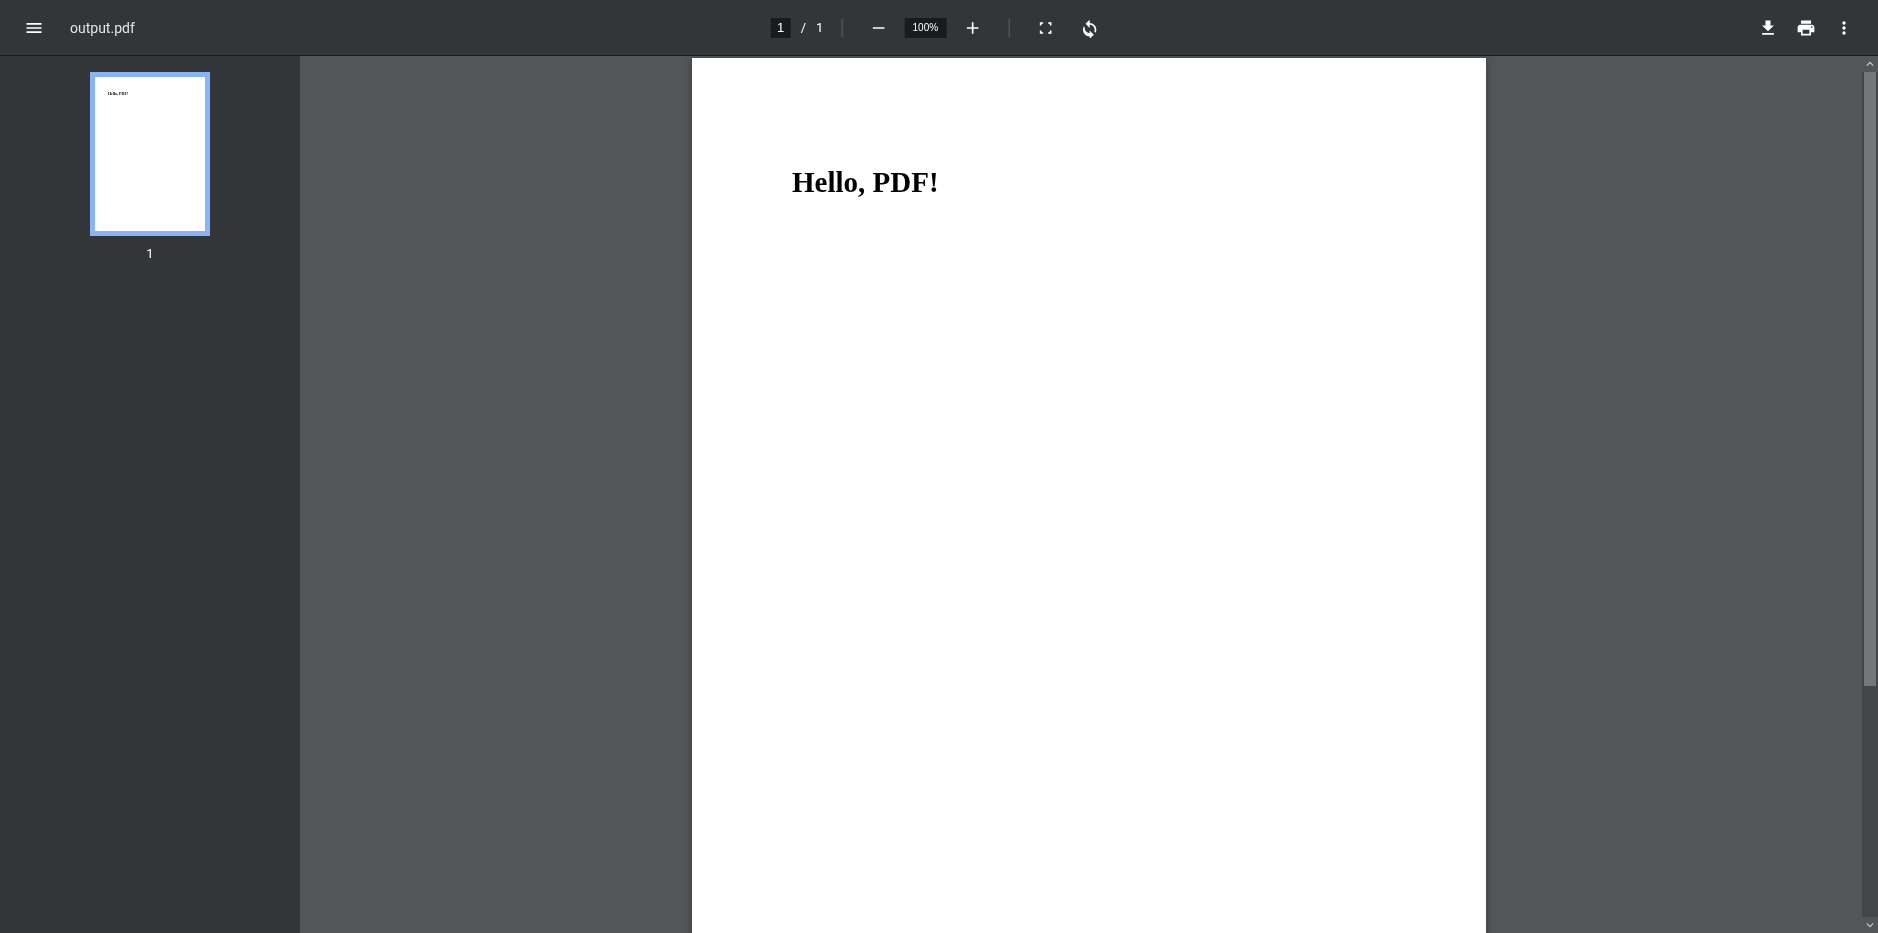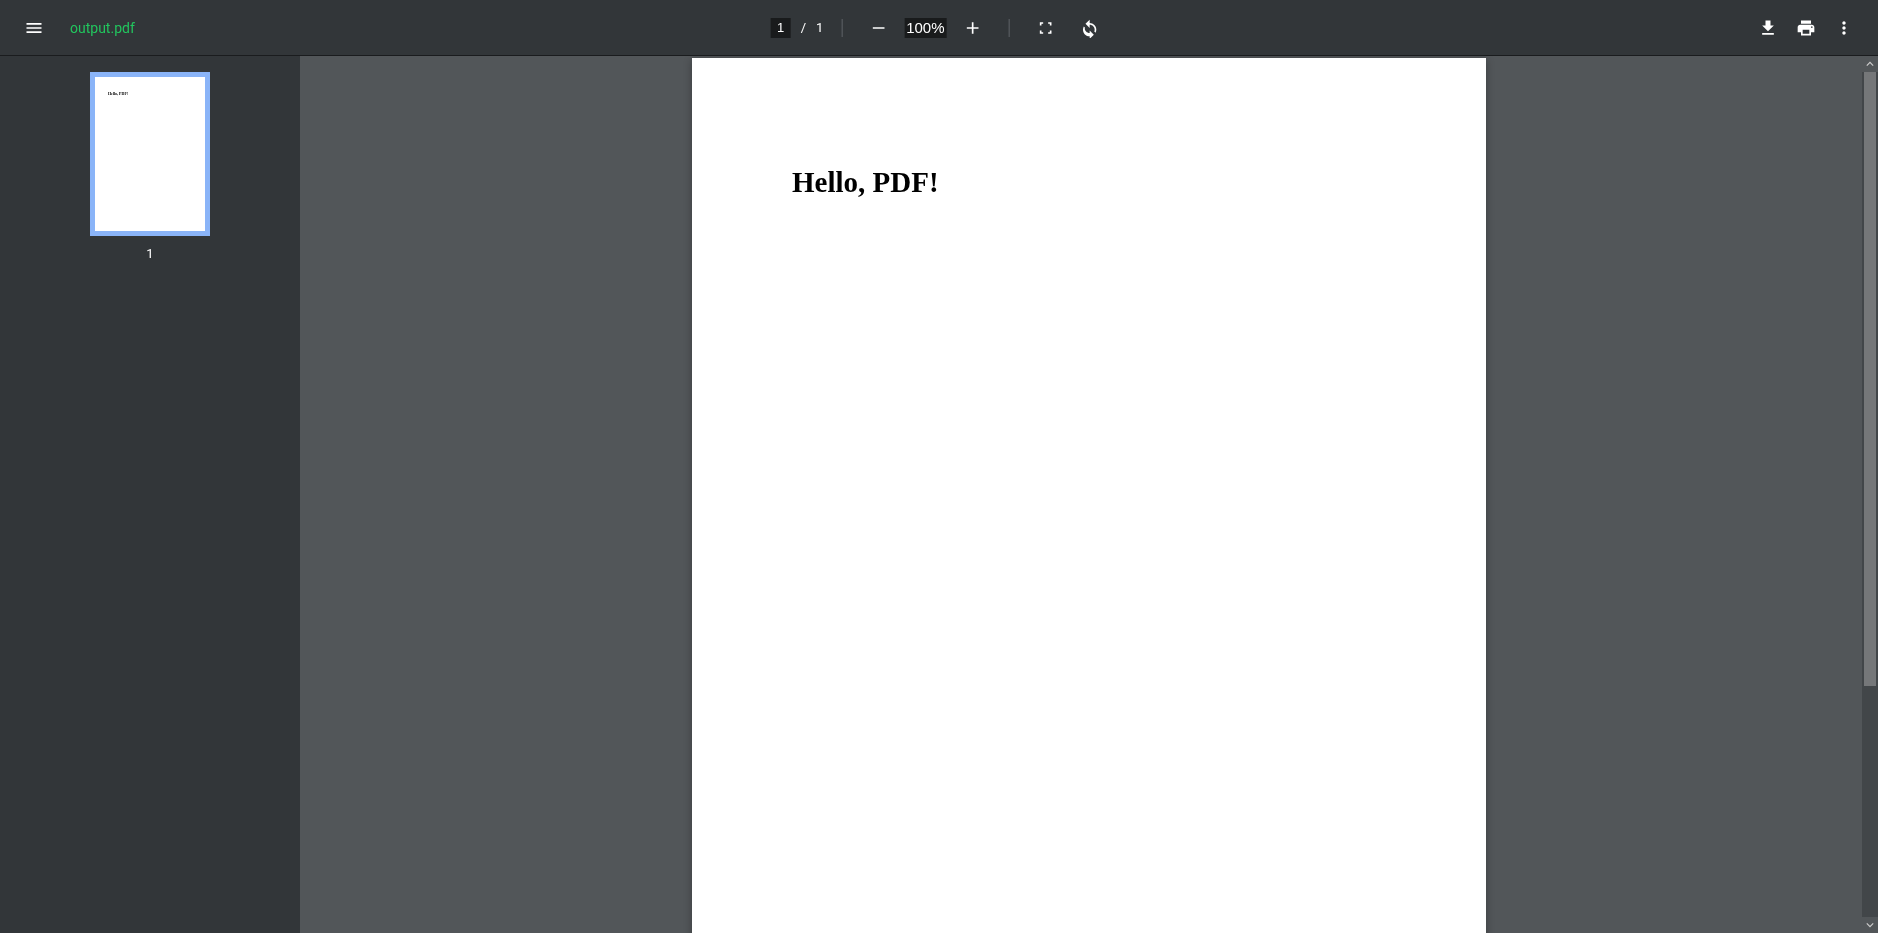--- a/index.html
+++ b/index.html
@@ -46,21 +46,21 @@
     }
     
     .icon-btn svg {
       width: 20px;
       height: 20px;
       fill: #fff;
     }
     
     .filename {
       font-size: 14px;
-      color: #22c55e;
+      color: #e5e5e5;
     }
     
     .toolbar-center {
       position: absolute;
       left: 50%;
       transform: translateX(-50%);
       display: flex;
       align-items: center;
       gap: 8px;
     }
@@ -89,21 +89,21 @@
       margin: 0 10px;
     }
     
     .zoom-level {
       background: #191b1c;
       border: none;
       color: #fff;
       width: 42px;
       height: 20px;
       text-align: center;
-      font-size: 15px;
+      font-size: 10px;
       outline: none;
     }
     
     .toolbar-right {
       margin-left: auto;
       display: flex;
       align-items: center;
       gap: 2px;
     }
     

